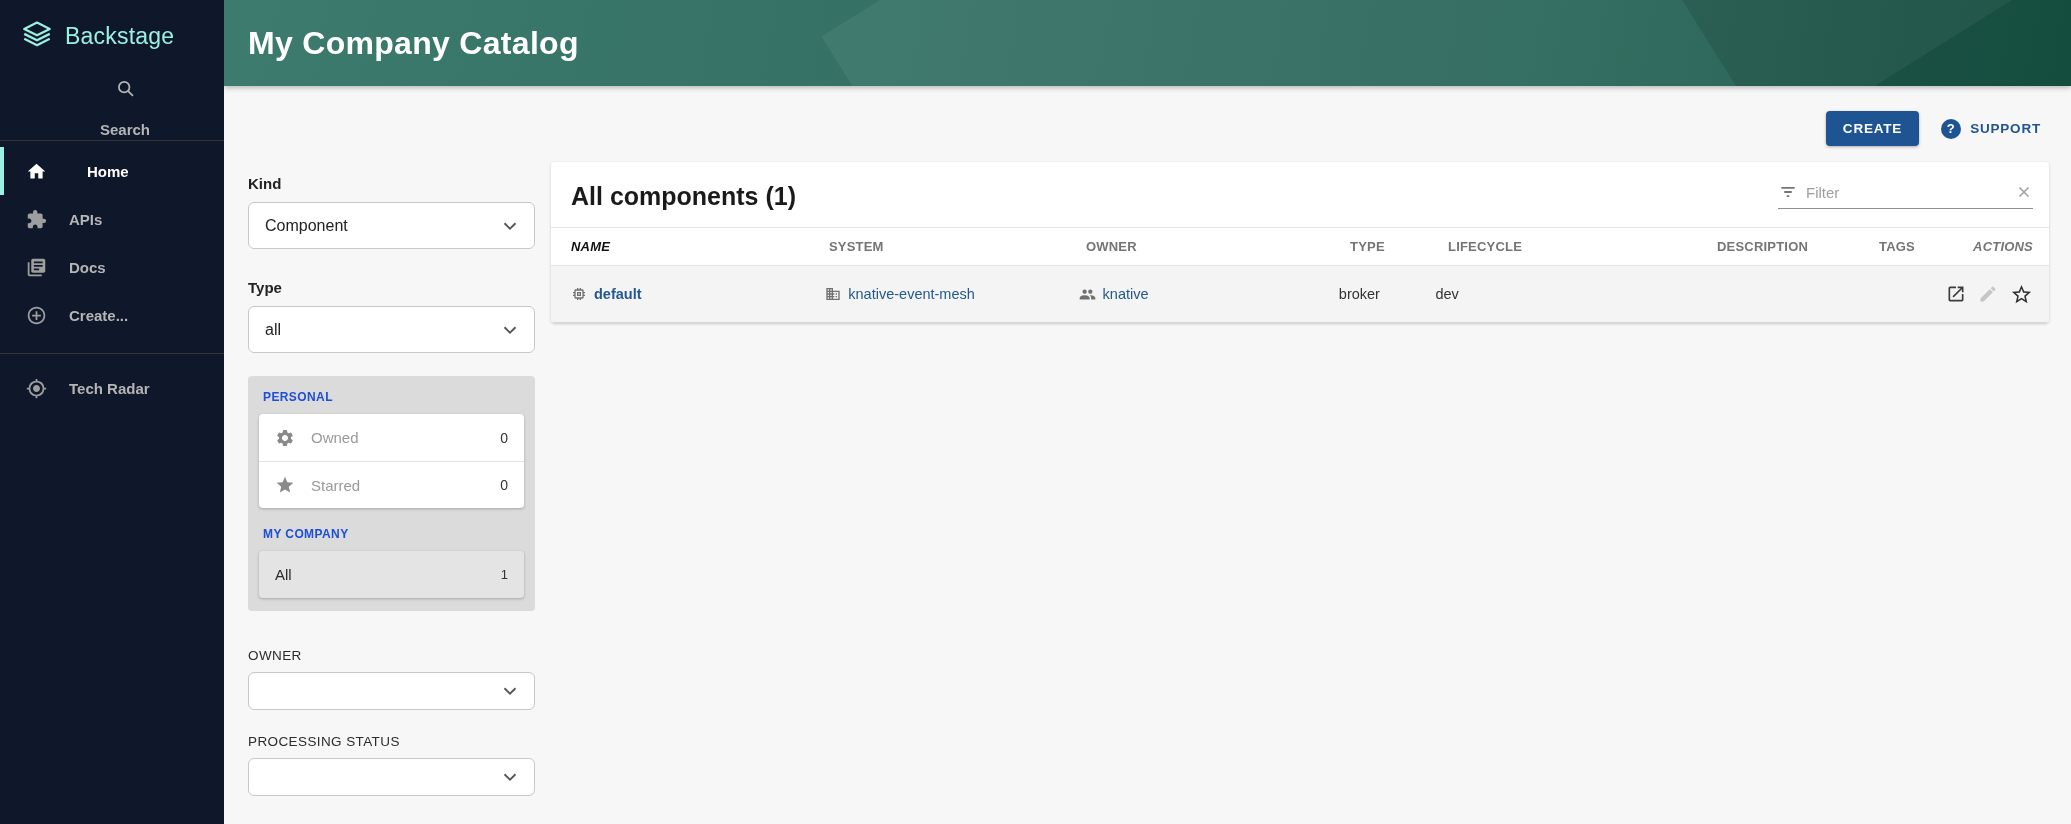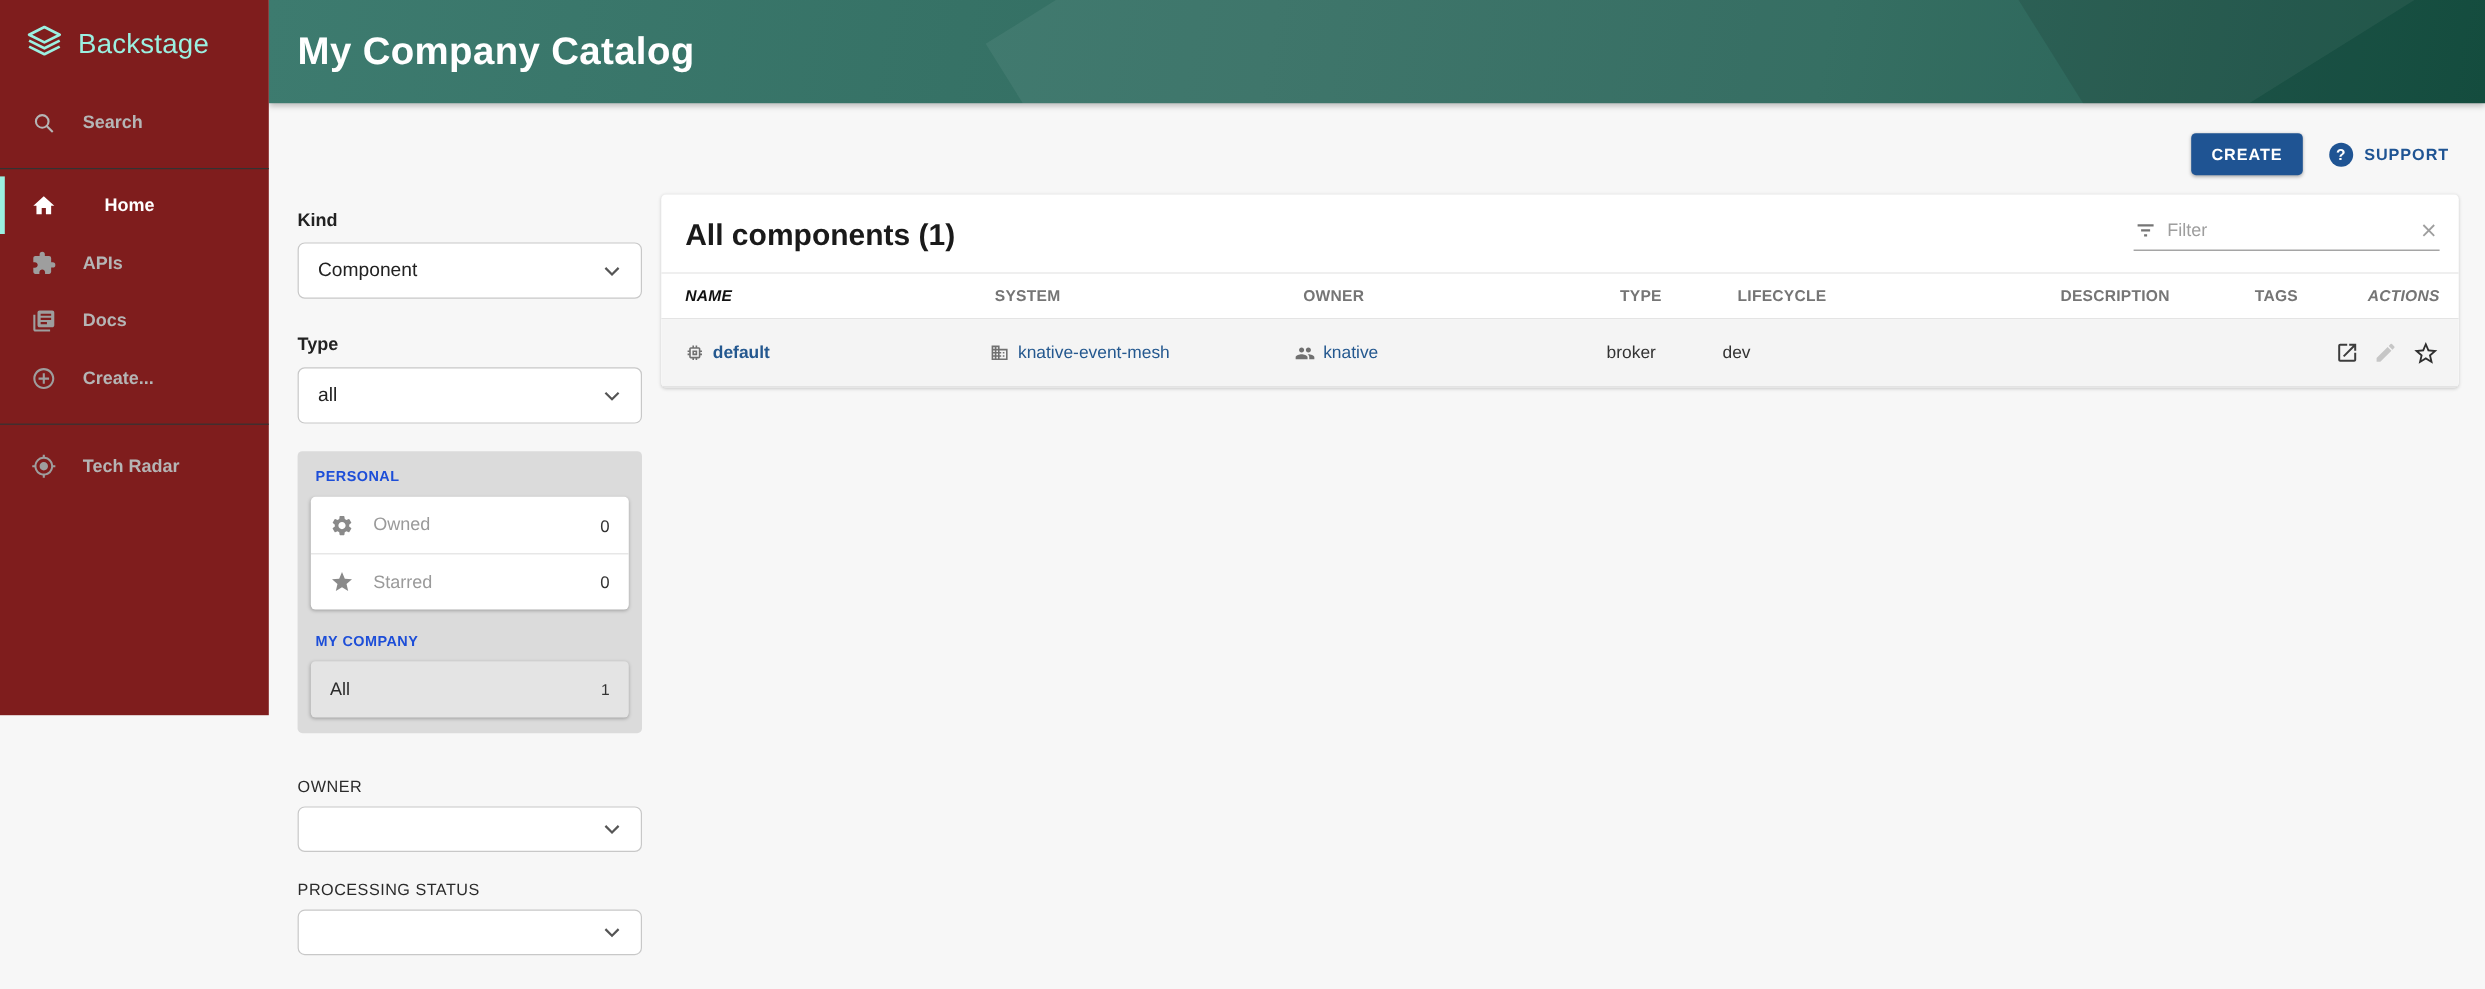--- a/index.html
+++ b/index.html
@@ -1,28 +1,28 @@
 <!DOCTYPE html>
 <html><head>
 <meta charset="utf-8">
 <style>
   * { margin:0; padding:0; box-sizing:border-box; }
   html,body { width:2071px; height:824px; font-family:"Liberation Sans", sans-serif; background:#f7f7f7; overflow:hidden; }
   .app { position:relative; width:2071px; height:824px; }
 
   
-  .sidebar { position:absolute; left:0; top:0; width:224px; height:596px; background:#7f1d1d; z-index:5; }
+  .sidebar { position:absolute; left:0; top:0; width:224px; height:824px; background:#0f172a; z-index:5; }
   .logo-row { height:72px; display:flex; align-items:center; padding-left:20px; gap:11px; }
   .logo-row svg { width:34px; height:34px; }
   .logo-text { color:#9bf0e1; font-size:23px; font-weight:400; letter-spacing:0.2px; }
   .side-item { height:48px; display:flex; align-items:center; padding-left:26px; gap:22px; color:#b5b5b5; font-size:15px; font-weight:600; cursor:pointer; }
   .side-item svg { width:21px; height:21px; flex:0 0 auto; }
   .side-item.active { color:#ffffff; border-left:4px solid #9bf0e1; padding-left:22px;gap:40px; }
   .side-divider { height:1px; background:#333333; margin:14px 0 6px 0; }
-  .search-item { margin-top:6px; }
+  .search-item { margin-top:6px;flex-direction:column; }
 
   
   .header { position:absolute; left:224px; top:0; width:1847px; height:86px;
     background:linear-gradient(100deg,#3d7b6f 0%,#336e62 45%,#2a665a 70%,#175546 100%);
     overflow:hidden; box-shadow:0 2px 5px rgba(0,0,0,0.25); z-index:4; }
   .header::before { content:""; position:absolute; width:1400px; height:600px; background:rgba(255,255,255,0.06);
     transform:rotate(-32deg); left:650px; top:-380px; }
   .header::after { content:""; position:absolute; width:900px; height:600px; background:rgba(0,0,0,0.10);
     transform:rotate(-32deg); left:1520px; top:-330px; }
   .page-title { position:absolute; left:24px; top:50%; transform:translateY(-50%); color:#ffffff; font-size:32px; font-weight:bold; z-index:2; letter-spacing:0.3px; }

